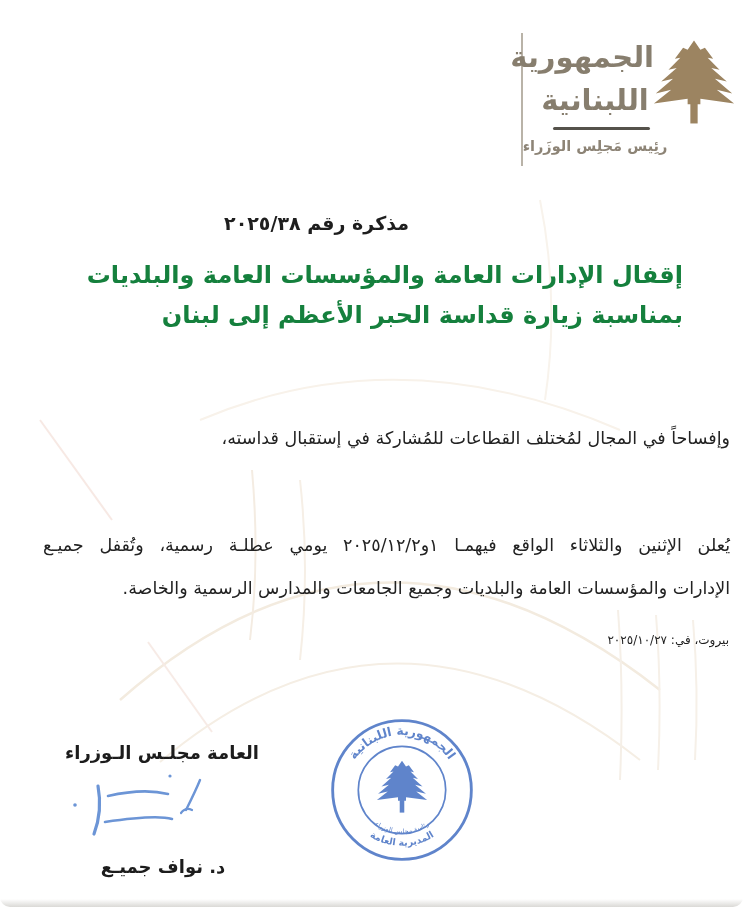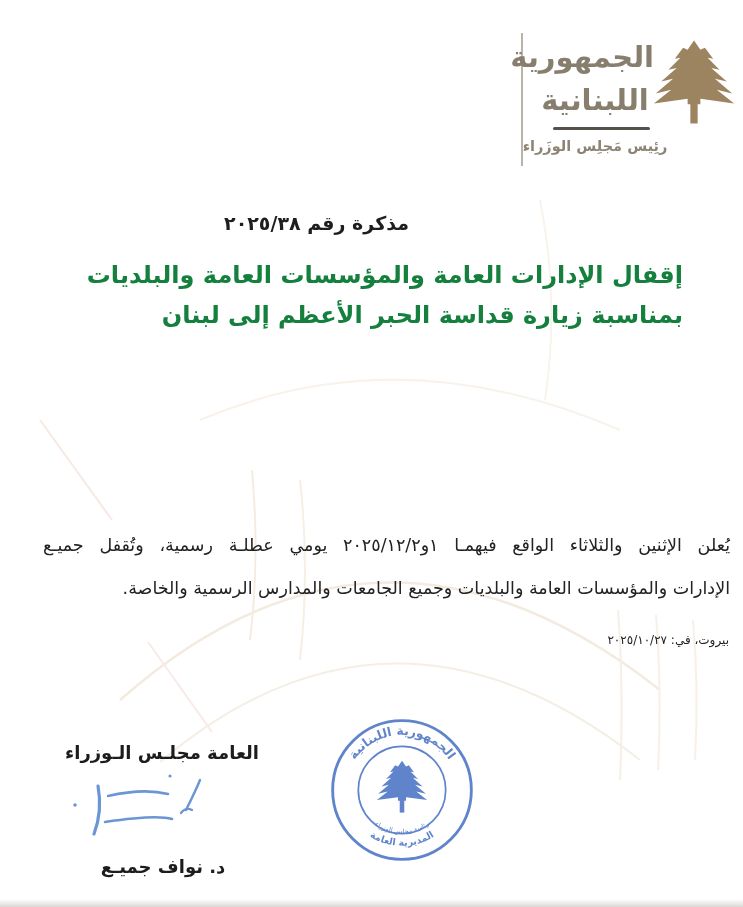--- a/index.html
+++ b/index.html
@@ -3,20 +3,21 @@
 <meta charset="utf-8">
 <style>
   html,body{margin:0;padding:0;background:#ffffff;}
   .page{
     position:relative;
     width:743px;height:907px;
     background:#ffffff;
     overflow:hidden;
     font-family:"DejaVu Sans", sans-serif;
     color:#222;
+    border-radius:10px;
   }
   .abs{position:absolute;}
   .rtl{direction:rtl;unicode-bidi:plaintext;}
   .layer-text{z-index:2;}
   .layer-bg{z-index:0;}
   .layer-ink{z-index:3;}
 
   
   .vrule{left:521px;top:33px;width:2px;height:133px;background:#b9b3a8;}
   .callig{
@@ -99,20 +100,21 @@
     </svg>
   </header>
 
   <main>
     <div class="abs layer-text memo-number rtl">مذكرة رقم ٢٠٢٥/٣٨</div>
 
     <div class="abs layer-text doc-title doc-title-1 rtl">إقفال الإدارات العامة والمؤسسات العامة والبلديات</div>
     <div class="abs layer-text doc-title doc-title-2 rtl">بمناسبة زيارة قداسة الحبر الأعظم إلى لبنان</div>
 
     <div class="abs layer-text para para-1 rtl">
+      <span class="line line-end">وإفساحاً في المجال لمُختلف القطاعات للمُشاركة في إستقبال قداسته،</span>
     </div>
 
     <div class="abs layer-text para para-2 rtl">
       <span class="line line-full">يُعلن الإثنين والثلاثاء الواقع فيهمـا ١و٢٠٢٥/١٢/٢ يومي عطلـة رسمية، وتُقفل جميـع</span>
       <span class="line line-end">الإدارات والمؤسسات العامة والبلديات وجميع الجامعات والمدارس الرسمية والخاصة.</span>
     </div>
 
     <div class="abs layer-text dateline rtl">بيروت، في: ٢٠٢٥/١٠/٢٧</div>
   </main>
 

